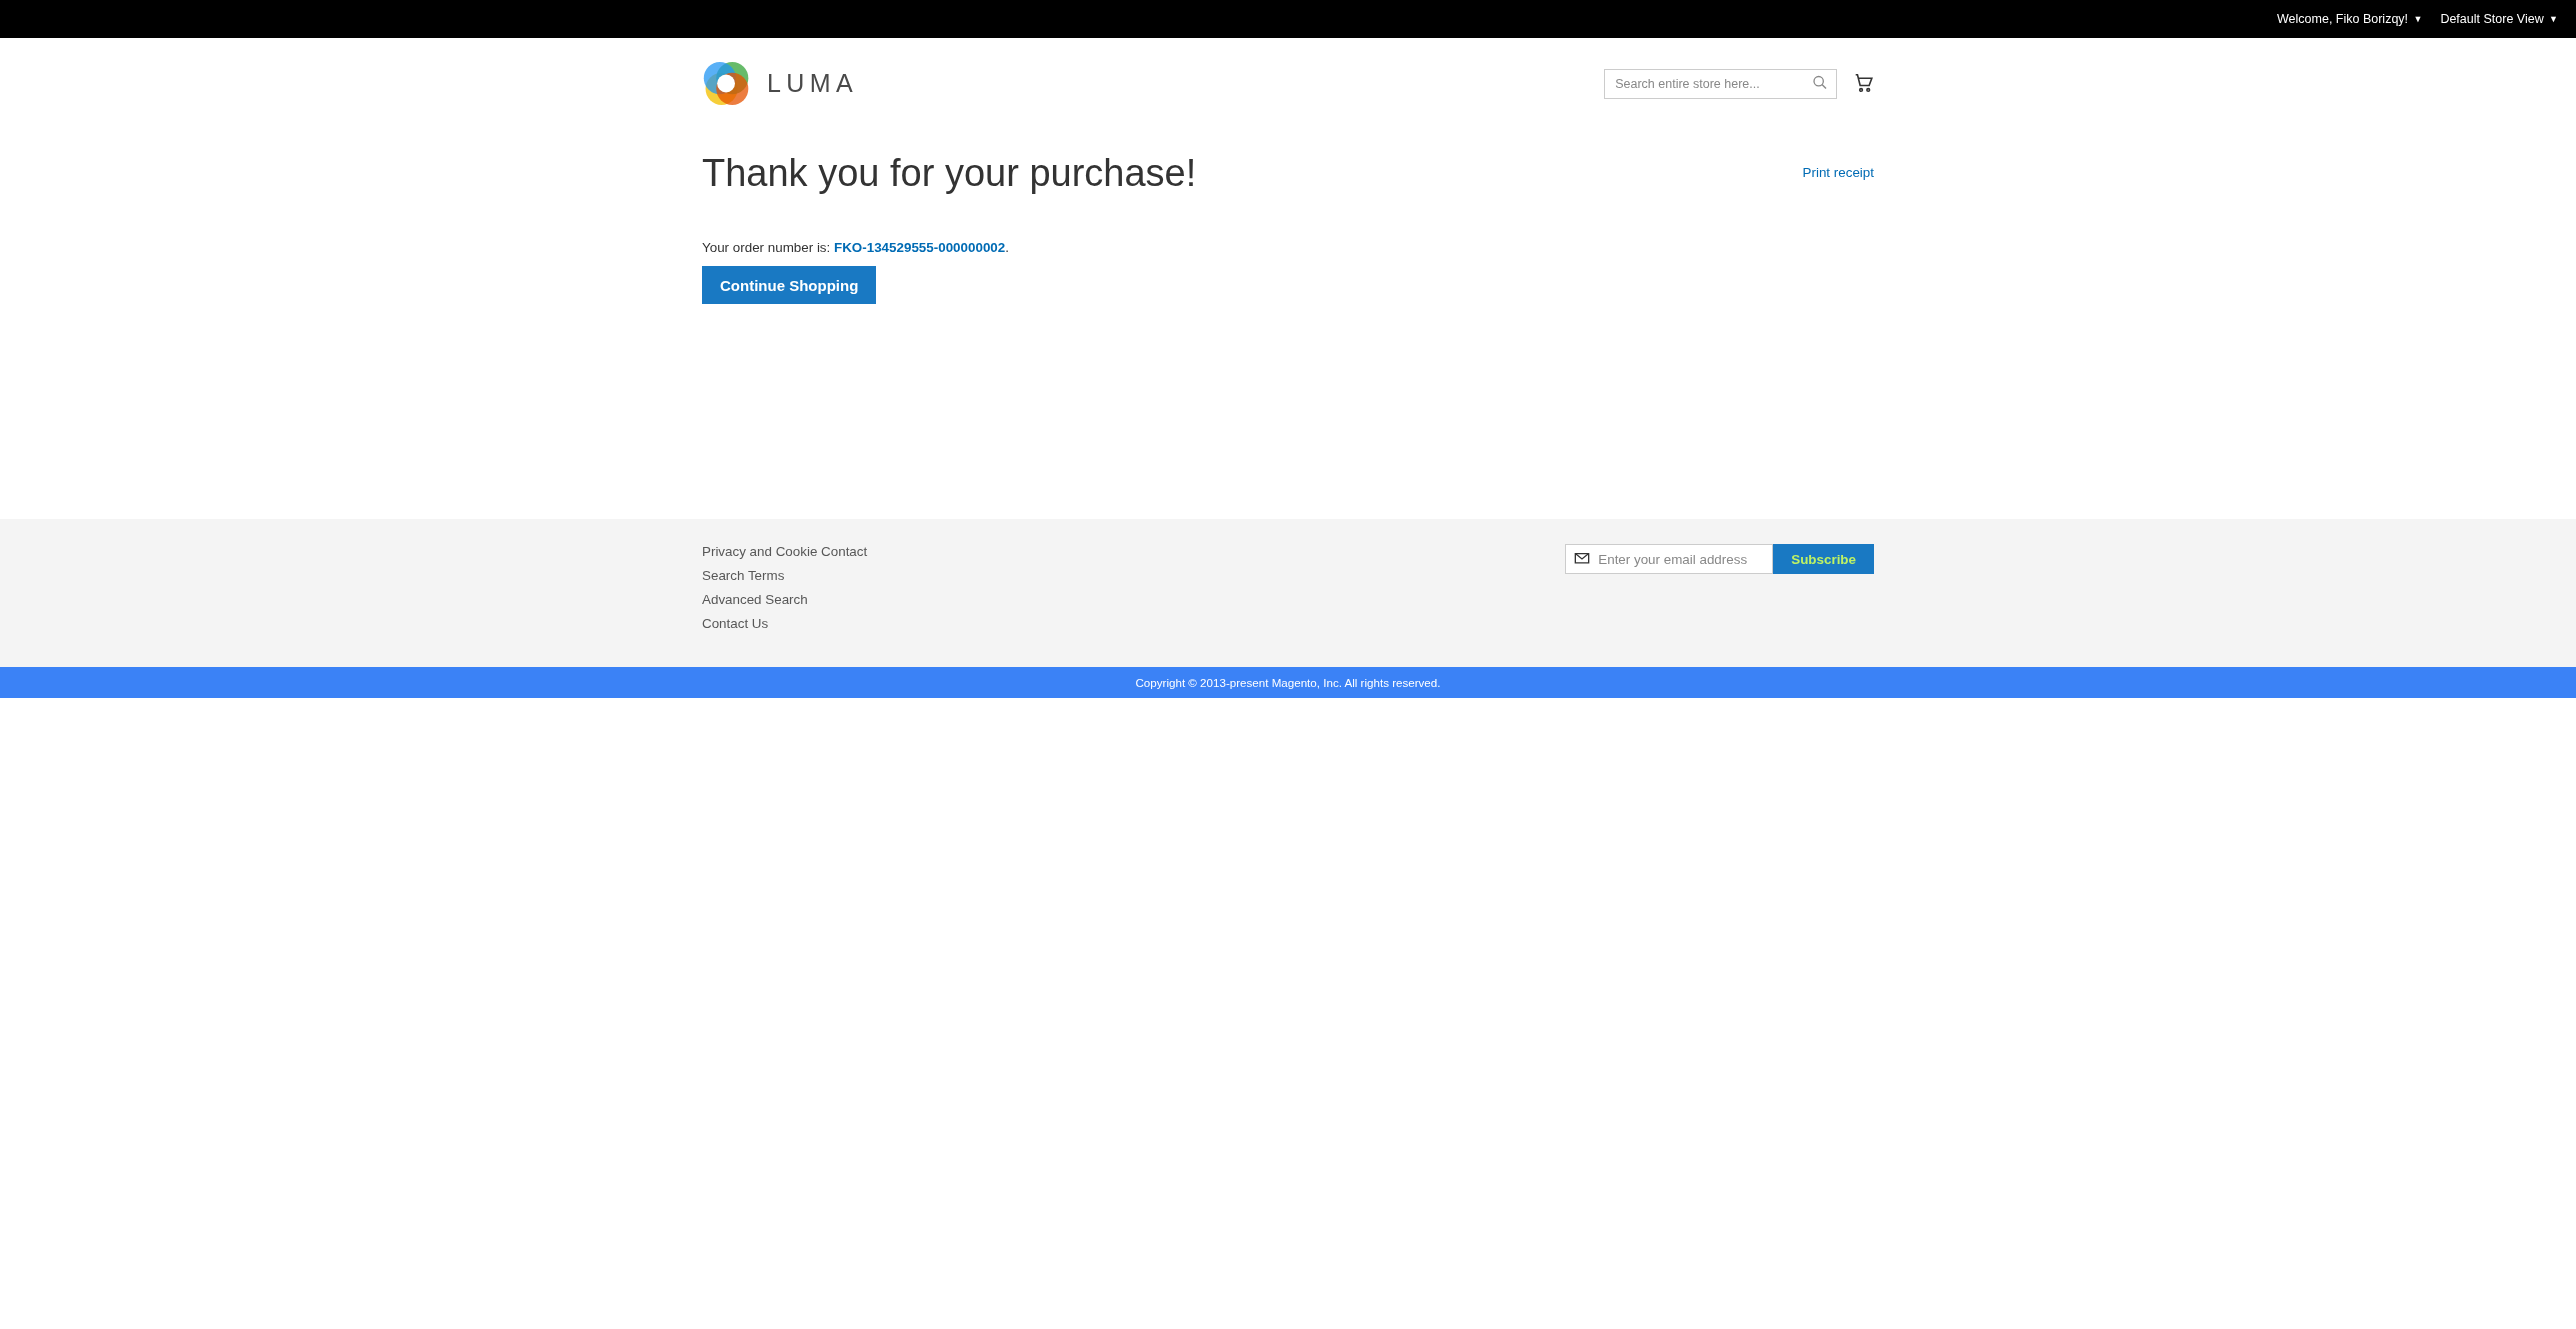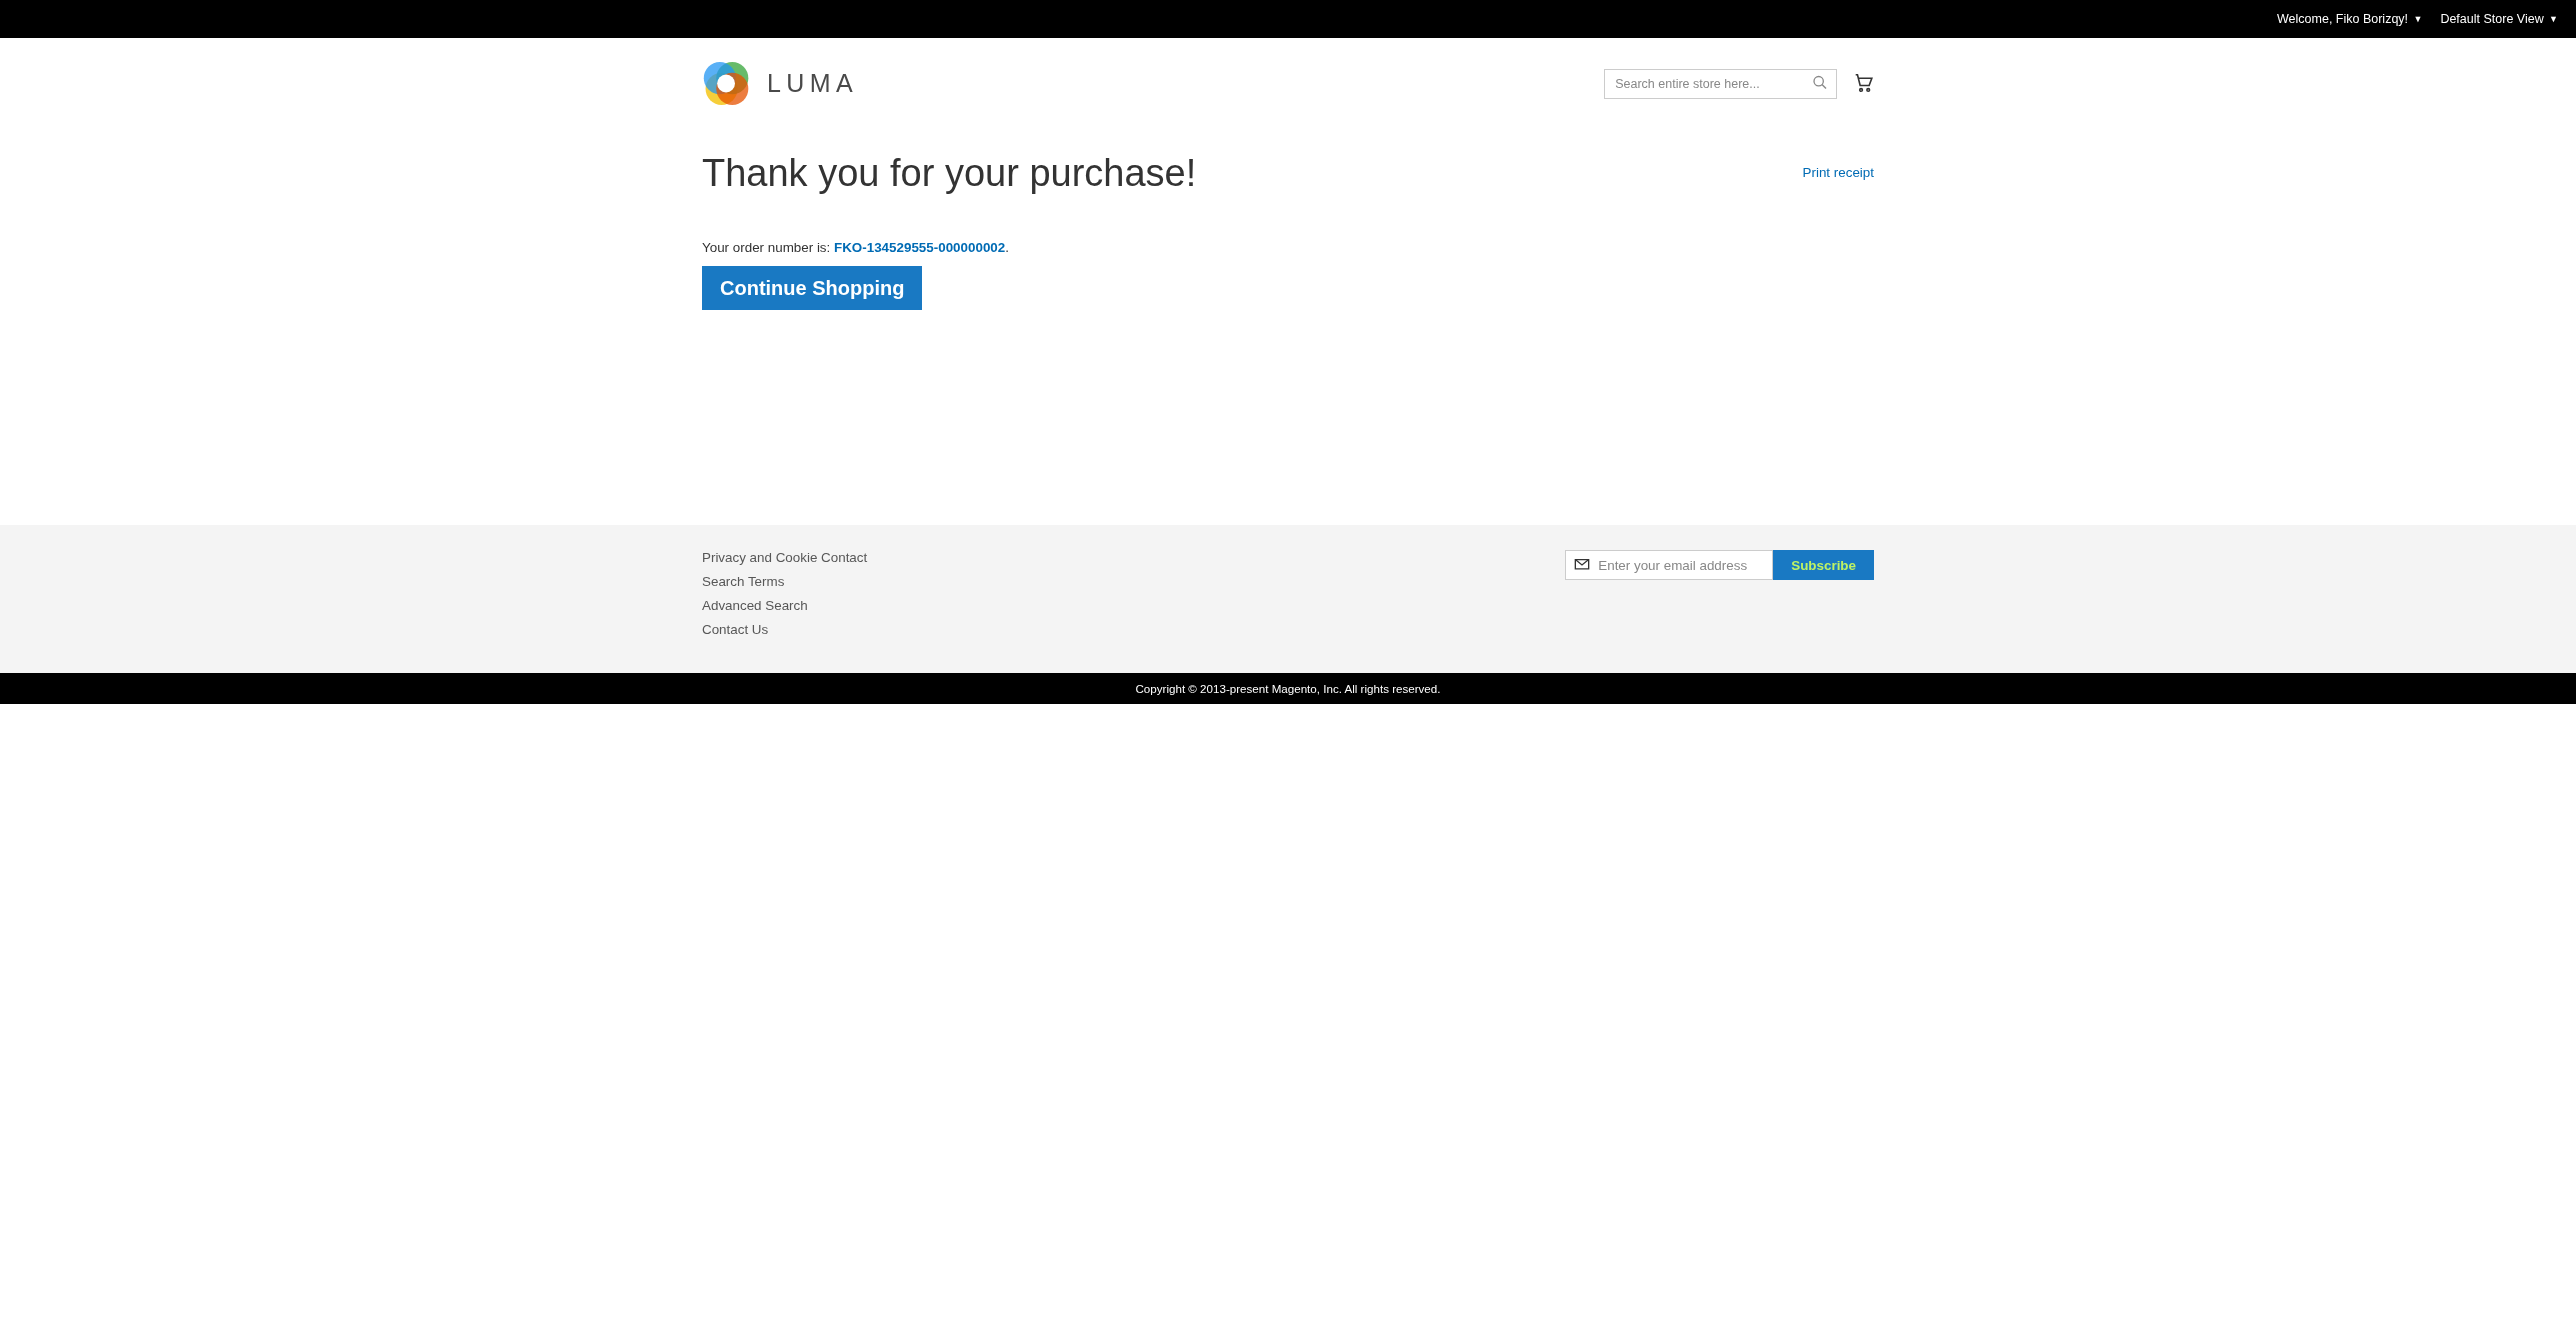--- a/index.html
+++ b/index.html
@@ -23,35 +23,35 @@
 
 .main { max-width: 1172px; margin: 0 auto; padding: 27px 0 54px; }
 .title-row { display: flex; justify-content: space-between; align-items: flex-start; margin-bottom: 45px; }
 .page-title { font-size: 38px; font-weight: 300; color: #333; }
 .print-link { color: #006bb4; font-size: 13.4px; cursor: pointer; margin-top: 12.5px; }
 
 .order-line { font-size: 13.4px; margin-bottom: 10.7px; }
 .order-line .order-num { color: #006bb4; font-weight: 700; }
 .email-line { font-size: 13.4px; margin-bottom: 19.7px; color: #333; }
 
-.continue-btn { background: #1979c3; color: #fff; border: none; padding: 10.7px 18px; font-size: 20px; font-weight: 600; cursor: pointer; }
+.continue-btn { background: #1979c3; color: #fff; border: none; padding: 10.7px 18px; font-size: 15px; font-weight: 600; cursor: pointer; }
 
 .footer { background: #f4f4f4; padding: 25px 0 36px; margin-top: 161px; }
 .footer-inner { max-width: 1172px; margin: 0 auto; display: flex; justify-content: space-between; align-items: flex-start; }
 .footer-links { display: flex; flex-direction: column; gap: 9px; }
 .footer-link { color: #575757; font-size: 13.4px; cursor: pointer; }
 
 .newsletter { display: flex; align-items: stretch; }
 .newsletter-input-wrap { position: relative; display: flex; align-items: center; }
 .newsletter-input-wrap .mail-icon { position: absolute; left: 9px; color: #333; }
 .newsletter input { width: 208px; height: 30px; border: 0.9px solid #ccc; padding: 0 9px 0 32px; font-size: 13.4px; }
 .newsletter input::placeholder { color: #888; }
 .subscribe-btn { background: #1979c3; color: #bef264; border: none; padding: 0 18px; font-size: 13.4px; font-weight: 600; cursor: pointer; height: 30px; }
 
-.copyright-bar { background: #000000; color: #fff; text-align: center; padding: 9px 2px; font-size: 11.6px; }
+.copyright-bar { background: #3b82f6; color: #fff; text-align: center; padding: 9px 2px; font-size: 11.6px; }
 </style>
 </head>
 <body>
 
 <div class="top-bar">
   <div class="top-bar-item">
     <span>Welcome, Fiko Borizqy!</span>
     <span class="chev">▼</span>
   </div>
   <div class="top-bar-item">

